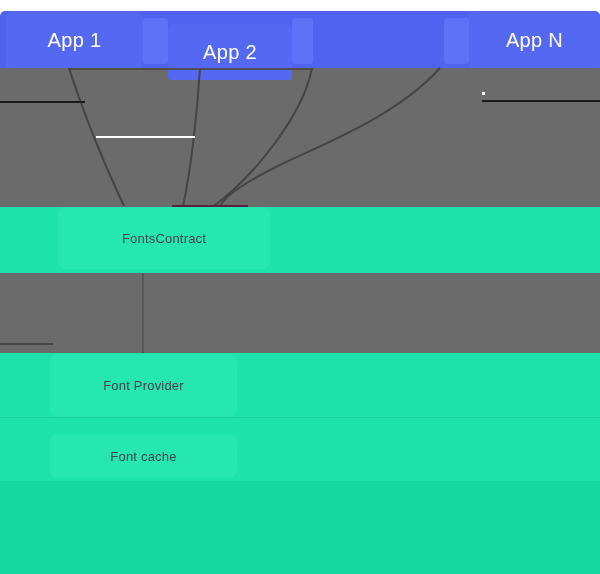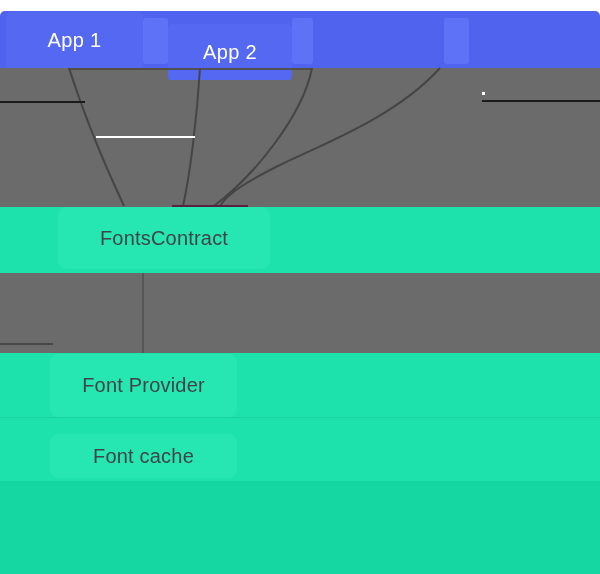--- a/index.html
+++ b/index.html
@@ -25,21 +25,21 @@
   
   .gray1{left:0; top:68px; width:600px; height:139px; background:var(--gray-bg);}
   .gray2{left:0; top:273px; width:600px; height:80px; background:var(--gray-bg);}
   
   .band{left:0; width:600px; background:var(--teal-band-bg);}
   .band.fc{top:207px; height:66px;}
   .band.fp{top:353px; height:128px;text-decoration:underline;}
   .bottom-block{left:0; top:481px; width:600px; height:93px; background:var(--teal-bottom-block);}
   .teal-box{position:absolute; background:var(--teal-box); border-radius:8px;
             display:flex; align-items:center; justify-content:center;}
-  .teal-box span{color:var(--teal-label-text); font-size:20px; letter-spacing:.2px;}
+  .teal-box span{color:var(--teal-label-text); font-size:13px; letter-spacing:.2px;}
   .fc-box{left:58px; top:0; width:212px; height:62px;}
   .fp-box{left:50px; top:1px; width:187px; height:63px;}
   .cache-box{left:50px; top:81px; width:187px; height:44px;}
   
   .connectors{left:0; top:0; width:600px; height:574px; pointer-events:none;}
   .connectors path{fill:none; stroke:var(--connector-line); stroke-width:2;}
   
   .seam-under-bar{left:68px; top:68px; width:245px; height:2px; background:var(--artifact-seam); opacity:.85;}
   .black-line-left{left:0; top:101px; width:85px; height:2px; background:var(--artifact-black);}
   .black-line-right{left:482px; top:100px; width:118px; height:2px; background:var(--artifact-black);}
@@ -60,20 +60,23 @@
 
   <div class="abs app-bar">
     <div class="gap-hl" style="left:143px; width:25px;"></div>
     <div class="gap-hl" style="left:292px; width:21px;"></div>
     <div class="gap-hl" style="left:444px; width:25px;"></div>
     <div class="app-box" style="left:6px; width:137px;">
       <span>App 1</span>
     </div>
     <div class="app-box" style="left:168px; width:124px;margin-top:12px;">
       <span>App 2</span>
+    </div>
+    <div class="app-box" style="left:469px; width:131px;">
+      <span>App N</span>
     </div>
   </div>
 
   <div class="abs band fc">
     <div class="teal-box fc-box">
       <span>FontsContract</span>
     </div>
   </div>
 
   <div class="abs band fp">

